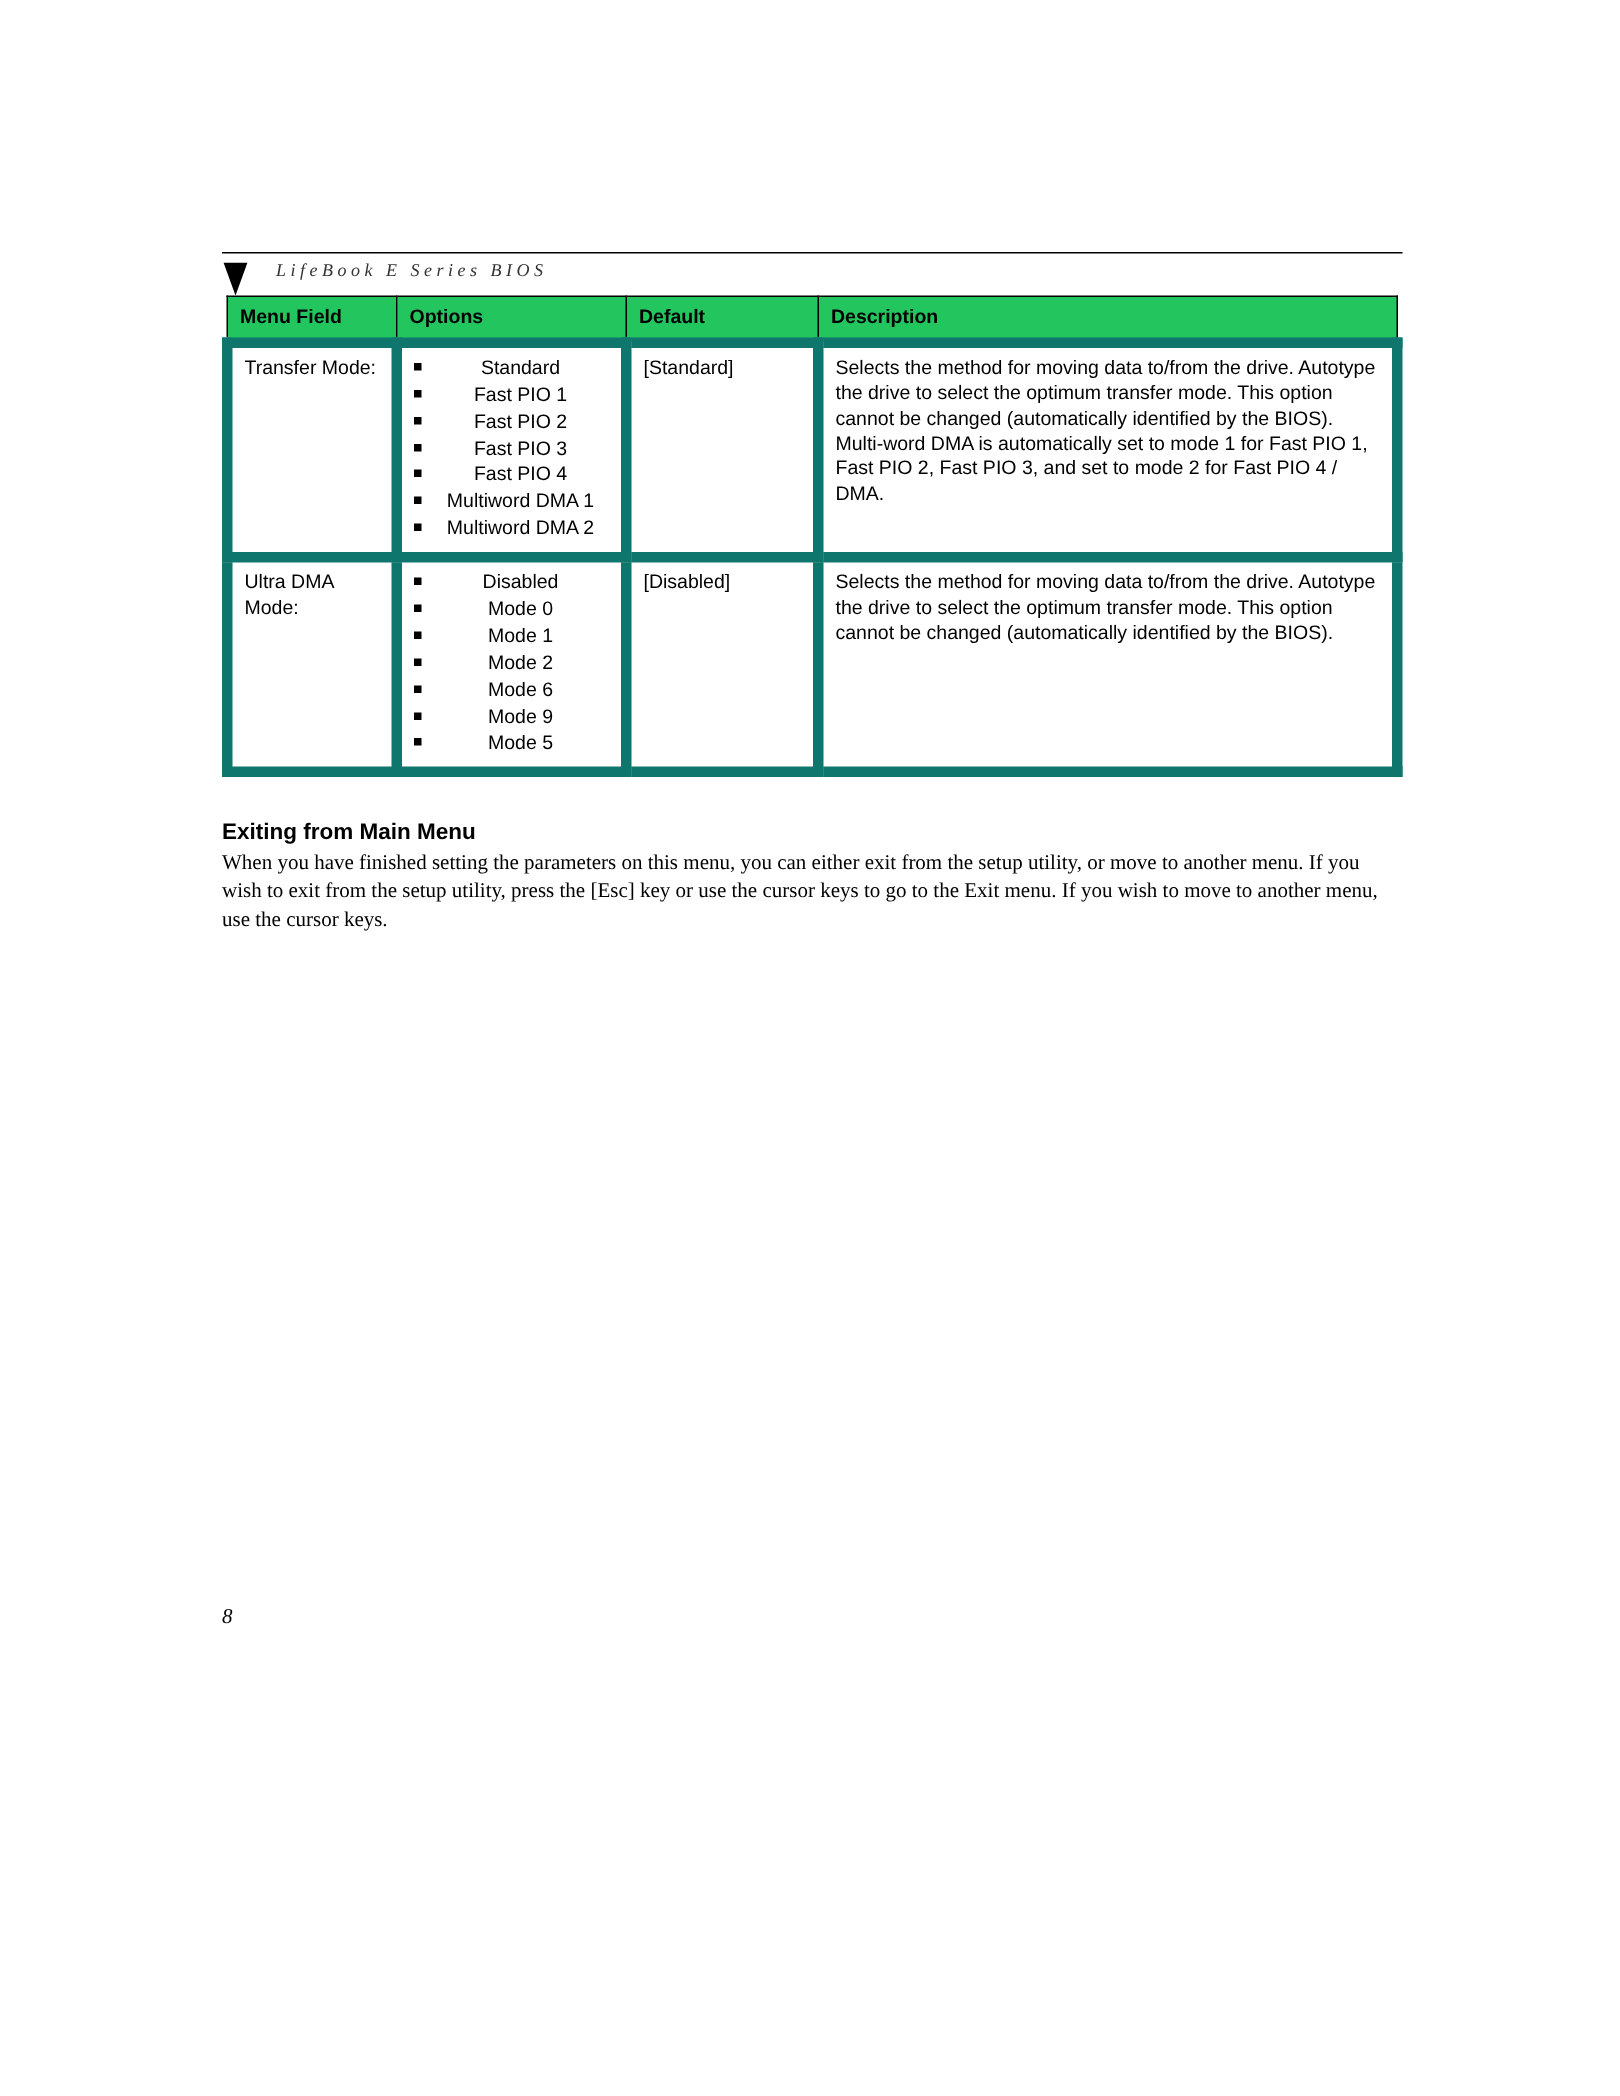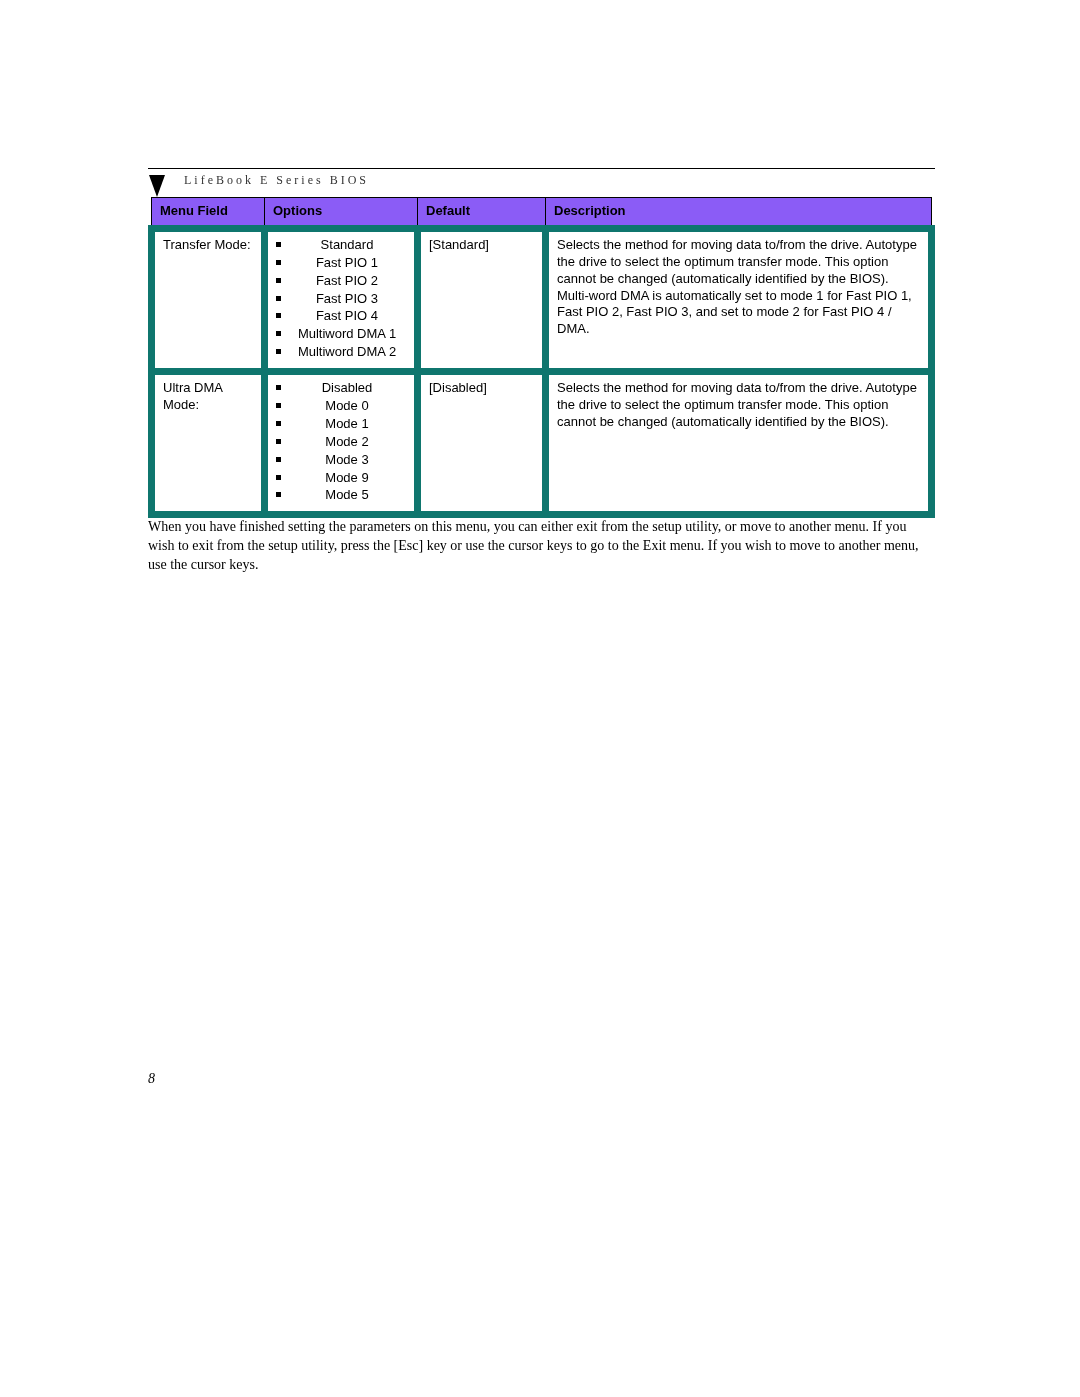--- a/index.html
+++ b/index.html
@@ -27,39 +27,40 @@
   .arrow-col {
     width: 26px;
     flex: 0 0 26px;
   }
   .arrow-mark {
     display: block;
     margin-top: 2px;
   }
   .running-head {
     font-family: Georgia, "Times New Roman", serif;
+    font-style: italic;
     letter-spacing: 3px;
     font-size: 12px;
     color: #333;
     padding-top: 0;
     margin-left: 10px;
   }
   .caption {
     font-weight: bold;
     font-size: 15px;
     margin: 38px 0 10px 26px;
   }
   table.bios {
     width: 100%;
     border-collapse: collapse;
     font-size: 13px;
     line-height: 1.3;
   }
   table.bios th {
-    background: #8b5cf6;
+    background: #22c55e;
     text-align: left;
     font-weight: bold;
     font-size: 13px;
     padding: 5px 8px 5px 8px;
     border: 1px solid #000;
   }
   table.bios td {
     vertical-align: top;
     padding: 5px 8px 6px 8px;
     border: 7px solid #0f766e;
@@ -150,28 +151,29 @@
         <td>Selects the method for moving data to/from the drive. Autotype the drive to select the optimum transfer mode. This option cannot be changed (automatically identified by the BIOS). Multi-word DMA is automatically set to mode 1 for Fast PIO 1, Fast PIO 2, Fast PIO 3, and set to mode 2 for Fast PIO 4 / DMA.</td>
       </tr>
       <tr>
         <td class="col-menu">Ultra DMA Mode:</td>
         <td class="col-opts">
           <ul class="opts">
             <li>Disabled</li>
             <li>Mode 0</li>
             <li>Mode 1</li>
             <li>Mode 2</li>
-            <li>Mode 3</li>
+            <li>Mode 6</li>
             <li>Mode 9</li>
             <li>Mode 5</li>
           </ul>
         </td>
         <td class="col-def">[Disabled]</td>
         <td>Selects the method for moving data to/from the drive. Autotype the drive to select the optimum transfer mode. This option cannot be changed (automatically identified by the BIOS).</td>
       </tr>
     </tbody>
   </table>
 
+  <div class="section-heading">Exiting from Main Menu</div>
   <p class="body-text">When you have finished setting the parameters on this menu, you can either exit from the setup utility, or move to another menu. If you wish to exit from the setup utility, press the [Esc] key or use the cursor keys to go to the Exit menu. If you wish to move to another menu, use the cursor keys.</p>
 
   <div class="page-number">8</div>
 
 </div>
 
 </body></html>

